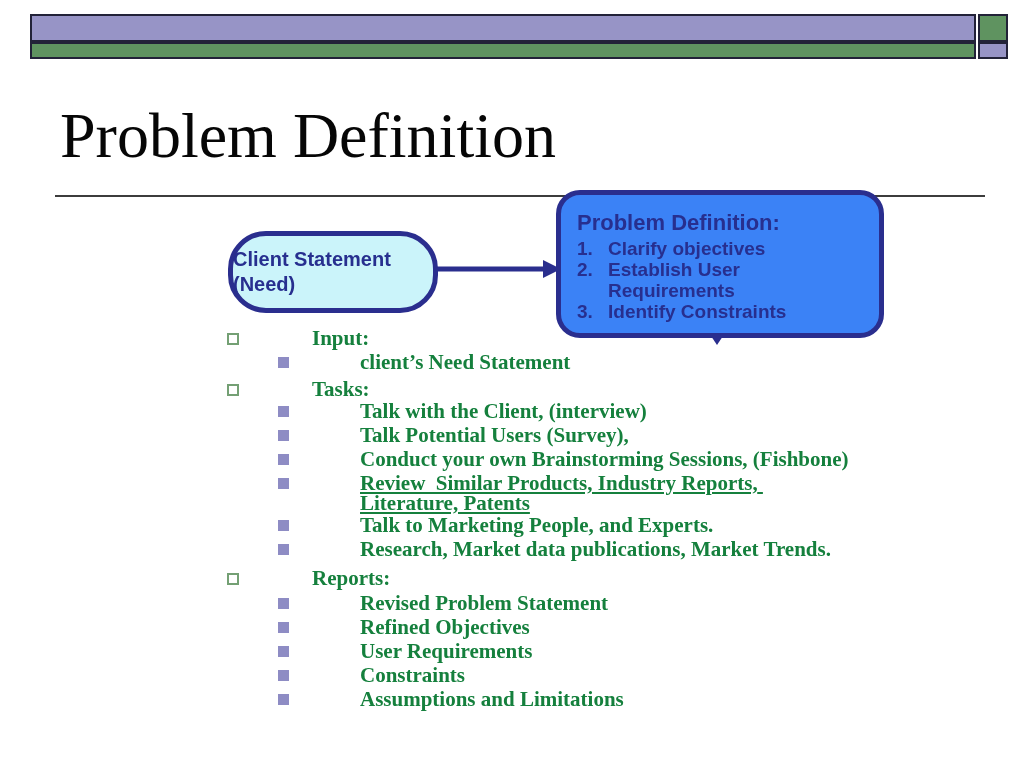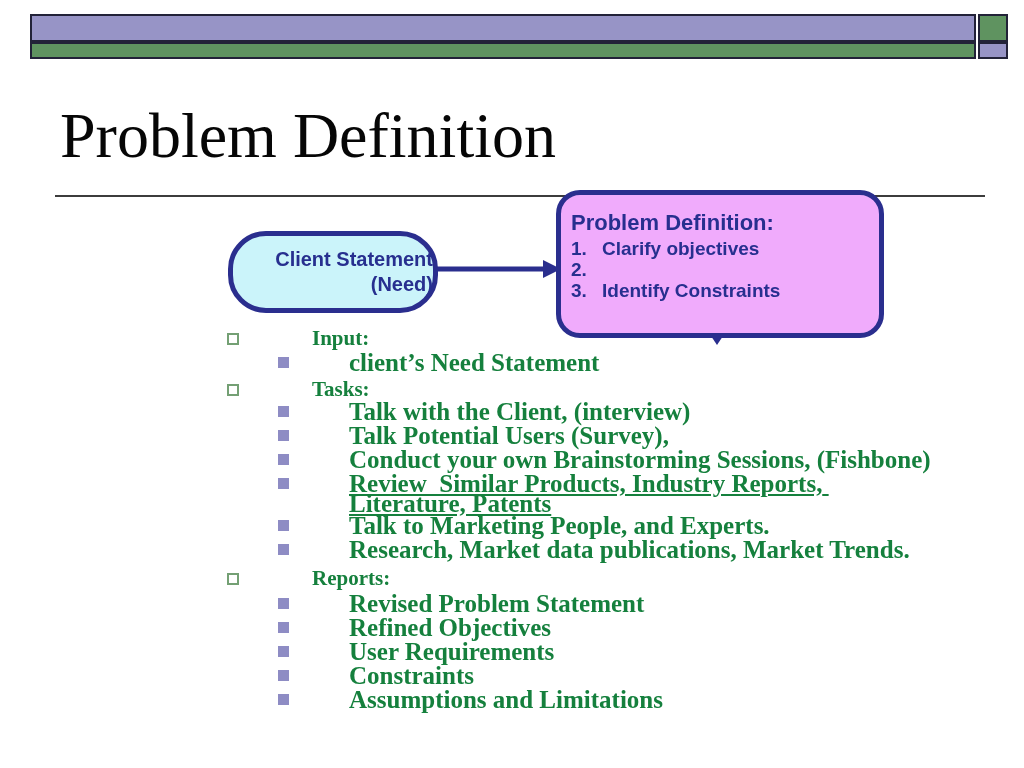--- a/index.html
+++ b/index.html
@@ -20,44 +20,44 @@
 
   
   .title { position: absolute; left: 60px; top: 104px; font-size: 64px; line-height: 1;
            color: #060606; font-family: "Liberation Serif", serif; white-space: nowrap; }
   .title-rule { position: absolute; left: 55px; top: 195px; width: 930px; height: 0;
            border-top: 2px solid #3c3c3c; }
 
   
   .client-box { position: absolute; left: 228px; top: 231px; width: 210px; height: 82px;
            background: #CBF4FA; border: 5px solid #2A2E8E; border-radius: 38px;
-           display: flex; flex-direction: column; align-items: flex-end; justify-content: center;
+           display: flex; flex-direction: column; align-items: flex-start; justify-content: center;
            z-index: 3; }
   .client-box .line { font-family: "Liberation Sans", sans-serif; font-weight: bold;
            font-size: 20px; line-height: 25px; color: #272F8F; }
 
   .arrow-svg { position: absolute; left: 433px; top: 257px; z-index: 2; }
 
   .pd-box { position: absolute; left: 556px; top: 190px; width: 328px; height: 148px;
-           background: #f0abfc; border: 5px solid #2A2E8E; border-radius: 24px;
-           padding: 16px 14px 0 10px; z-index: 2; }
+           background: #3b82f6; border: 5px solid #2A2E8E; border-radius: 24px;
+           padding: 16px 14px 0 16px; z-index: 2; }
   .pd-heading { font-family: "Liberation Sans", sans-serif; font-weight: bold;
            font-size: 22px; line-height: 24px; color: #272F8F; margin-bottom: 3px; }
   .pd-step { display: flex; font-family: "Liberation Sans", sans-serif; font-weight: bold;
            font-size: 19px; line-height: 21px; color: #272F8F; }
   .pd-num { width: 31px; flex: 0 0 31px; }
   .pd-stub { position: absolute; left: 711px; top: 336px; width: 0; height: 0; z-index: 1;
            border-left: 6px solid transparent; border-right: 6px solid transparent;
            border-top: 9px solid #2A2E8E; }
 
   
   .row { position: absolute; left: 0; width: 1024px; }
   .row .txt { position: absolute; color: #15803d; font-weight: bold; white-space: pre-wrap; margin-left: 35px; }
   .l1 .txt { left: 277px; font-size: 21px; line-height: 25px; }
-  .l2 .txt { left: 314px; font-size: 25px; line-height: 19.5px; }
+  .l2 .txt { left: 325px; font-size: 21px; line-height: 19.5px; }
   .b1 { position: absolute; left: 227px; top: 7px; width: 12px; height: 12px;
         background: #ffffff; border: 2px solid #74A074; }
   .b2 { position: absolute; left: 278px; top: 4px; width: 11px; height: 11px;
         background: #8E8CC4; }
   .wrap2 .txt { width: 490px; text-decoration: underline; }
 </style>
 </head>
 <body>
 
 <div class="slide">
@@ -83,20 +83,21 @@
   <div class="pd-stub"></div>
 
   <div class="pd-box">
     <div class="pd-heading">Problem Definition:</div>
     <div class="pd-step">
       <span class="pd-num">1.</span>
       <span>Clarify objectives</span>
     </div>
     <div class="pd-step">
       <span class="pd-num">2.</span>
+      <span>Establish User Requirements</span>
     </div>
     <div class="pd-step">
       <span class="pd-num">3.</span>
       <span>Identify Constraints</span>
     </div>
   </div>
 
   <div class="row l1" style="top:326px">
     <span class="b1"></span>
     <span class="txt">Input:</span>

